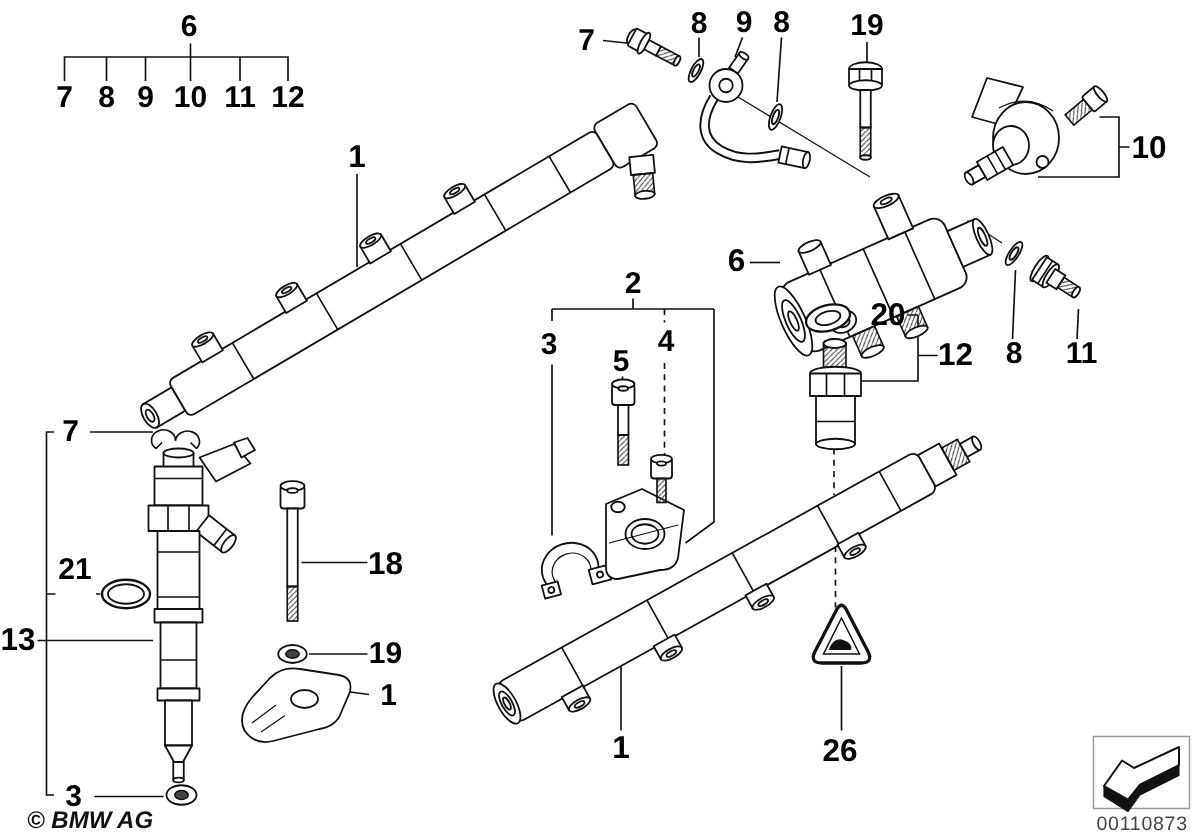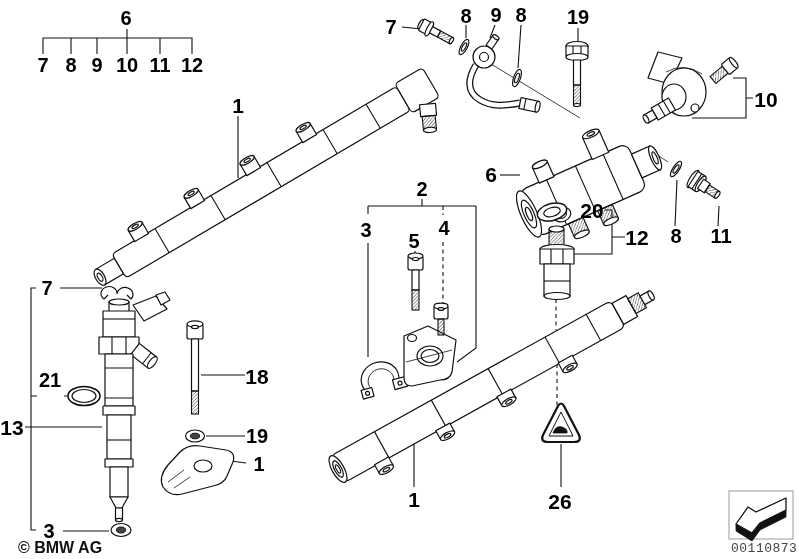--- a/index.html
+++ b/index.html
@@ -2,22 +2,22 @@
 <html><head>
 <meta charset="utf-8">
 <style>
   html,body{margin:0;padding:0;background:#fff;}
   .stage{position:relative;width:799px;height:559px;background:#fff;overflow:hidden;
          font-family:"Liberation Sans",sans-serif;}
   .stage svg{position:absolute;left:0;top:0;}
   .lbl{position:absolute;transform:translate(-50%,-50%);font-weight:bold;font-size:20px;
        color:#000;white-space:nowrap;line-height:1;}
   .lbl.big{font-size:21px;}
-  .footer-copy{position:absolute;left:18px;top:539px;font-size:16px;font-weight:bold;color:#111;}
-  .footer-num{position:absolute;left:731px;top:541px;font-size:13px;color:#444;letter-spacing:.5px;font-family:Liberation Mono, monospace;}
+  .footer-copy{position:absolute;left:18px;top:539px;font-size:16px;font-weight:bold;color:#111;font-style:italic;}
+  .footer-num{position:absolute;left:731px;top:541px;font-size:13px;color:#444;letter-spacing:.5px;}
   .p{fill:#fff;stroke:#111;stroke-width:1.2;stroke-linejoin:round;}
   .ln{fill:none;stroke:#111;stroke-width:1.1;}
   .thin{fill:none;stroke:#111;stroke-width:.8;}
   .dash{fill:none;stroke:#111;stroke-width:1.1;stroke-dasharray:4 3.5;}
   .blk{fill:#111;stroke:#111;stroke-width:.8;stroke-linejoin:round;}
 </style>
 </head>
 <body>
 
 <div class="stage">

